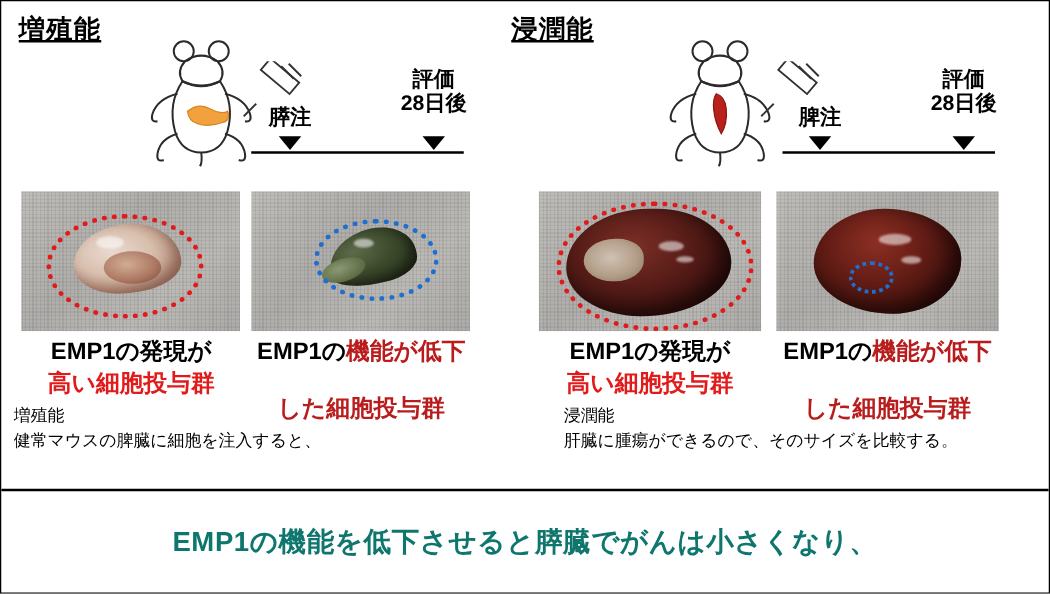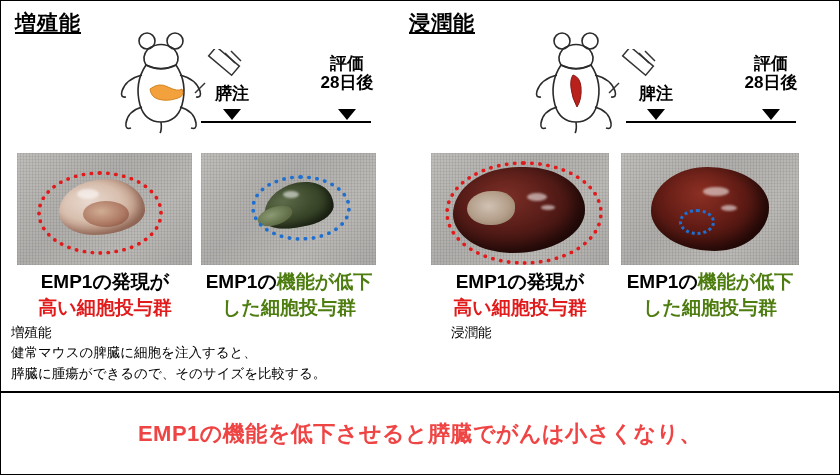--- a/index.html
+++ b/index.html
@@ -184,21 +184,21 @@
     font-weight: bold;
     text-align: center;
     line-height: 1.35;
     color: #000;
   }
   .cap1 { left: 14px;  top: 268px; width: 180px; }
   .cap2 { left: 198px; top: 268px; width: 180px; }
   .cap3 { left: 428px; top: 268px; width: 182px; }
   .cap4 { left: 618px; top: 268px; width: 182px; }
   .cap-red { color: #e11b1b; }
-  .cap-blue { color: #4d7c0f; }
+  .cap-blue { color: #b91c1c; margin-top: 20px; }
 
   
   .desc {
     position: absolute;
     font-size: 13.5px;
     color: #000;
     line-height: 1.5;
   }
   .desc-left  { left: 10px;  top: 322px; width: 400px; }
   .desc-right { left: 450px; top: 322px; width: 390px; }
@@ -213,21 +213,21 @@
     display: flex;
     align-items: center;
     justify-content: center;
     text-align: center;
     box-sizing: border-box;
   }
   .conclusion-text {
     font-size: 22px;
     font-weight: bold;
     line-height: 1.35;
-    color: #ef4444;
+    color: #0f766e;
     letter-spacing: 0.5px;
   }
 </style>
 </head>
 <body>
 
 <div id="page">
 
   <div class="panel panel-left">
 
@@ -300,21 +300,20 @@
     <div class="caption cap2">
       <div>
         <span>EMP1の</span><span class="cap-blue">機能が低下</span>
       </div>
       <div class="cap-blue">した細胞投与群</div>
     </div>
 
     <div class="desc desc-left">
       <div class="desc-title">増殖能</div>
       <div>健常マウスの脾臓に細胞を注入すると、</div>
-      <div>膵臓に腫瘍ができるので、そのサイズを比較する。</div>
     </div>
   </div>
 
   <div class="panel panel-right"></div>
 
   <div class="panel-title title-right">浸潤能</div>
 
   <div class="mouse mouse-right">
     <svg viewBox="0 0 110 105" width="110" height="105">
       <g fill="none" stroke="#2b2b2b" stroke-width="1.6">
@@ -376,20 +375,21 @@
   </div>
   <div class="caption cap4">
     <div>
       <span>EMP1の</span><span class="cap-blue">機能が低下</span>
     </div>
     <div class="cap-blue">した細胞投与群</div>
   </div>
 
   <div class="desc desc-right">
     <div class="desc-title">浸潤能</div>
+    <div>肝臓に腫瘍ができるので、そのサイズを比較する。</div>
   </div>
 
   <div class="conclusion">
     <div class="conclusion-text">
       <div>EMP1の機能を低下させると膵臓でがんは小さくなり、</div>
     </div>
   </div>
 
 </div>
 

